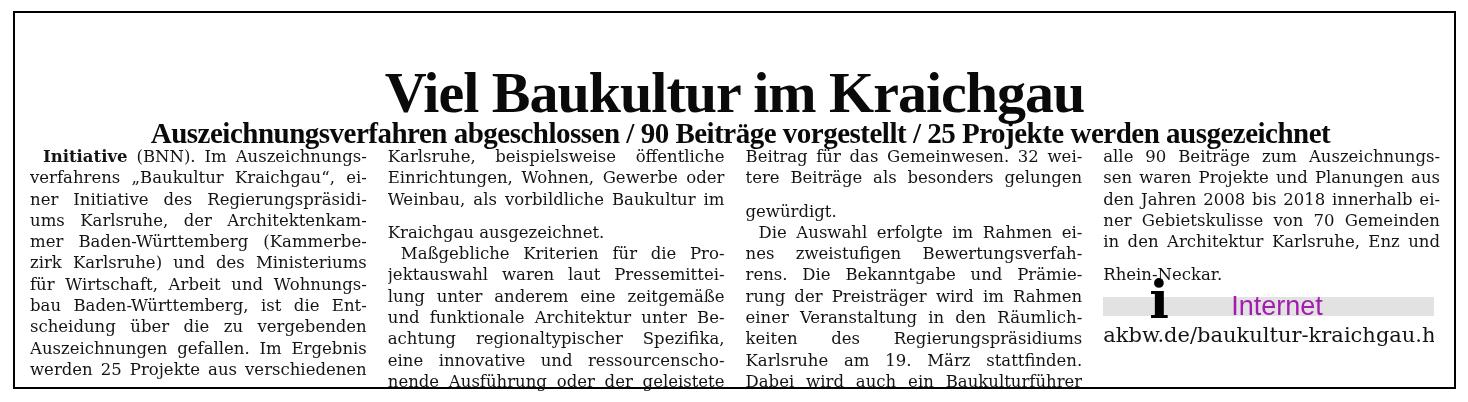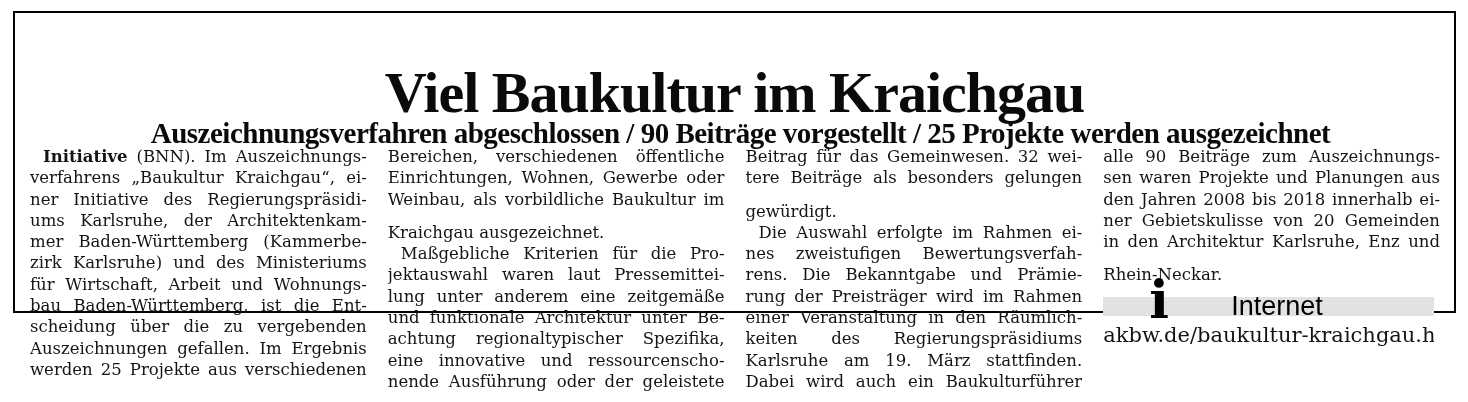--- a/index.html
+++ b/index.html
@@ -10,21 +10,21 @@
     background: #ffffff;
     overflow: hidden;
     font-family: "DejaVu Serif", serif;
     color: #111111;
   }
   .frame {
     position: absolute;
     left: 13px;
     top: 11px;
     width: 1443px;
-    height: 302px;
+    height: 378px;
     border: 2.5px solid #000000;
     box-sizing: border-box;
     background: #ffffff;
   }
   .title {
     position: absolute;
     left: 0;
     right: 0;
     top: 11px;
     text-align: center;
@@ -92,21 +92,21 @@
     line-height: 52px;
     color: #000000;
   }
   .info-label {
     position: absolute;
     left: 128px;
     bottom: -4px;
     font-family: "Liberation Sans", sans-serif;
     font-size: 27px;
     line-height: 27px;
-    color: #000000;
+    color: #a21caf;
   }
   .info-url {
     margin-top: 8px;
     margin-right: 6px;
     text-align: right;
     font-size: 21px;
     line-height: 22px;
     color: #141414;
     white-space: nowrap;
     overflow: hidden;
@@ -130,21 +130,21 @@
           <div class="line">ums Karlsruhe, der Architektenkam-</div>
           <div class="line">mer Baden-Württemberg (Kammerbe-</div>
           <div class="line">zirk Karlsruhe) und des Ministeriums</div>
           <div class="line">für Wirtschaft, Arbeit und Wohnungs-</div>
           <div class="line">bau Baden-Württemberg, ist die Ent-</div>
           <div class="line">scheidung über die zu vergebenden</div>
           <div class="line">Auszeichnungen gefallen. Im Ergebnis</div>
           <div class="line">werden 25 Projekte aus verschiedenen</div>
         </div>
       <div class="col">
-          <div class="line">Bereichen, verschiedenen öffentliche</div>
+          <div class="line">Karlsruhe, beispielsweise öffentliche</div>
           <div class="line">Einrichtungen, Wohnen, Gewerbe oder</div>
           <div class="line">Weinbau, als vorbildliche Baukultur im</div>
           <div class="line end">Kraichgau ausgezeichnet.</div>
           <div class="line indent">Maßgebliche Kriterien für die Pro-</div>
           <div class="line">jektauswahl waren laut Pressemittei-</div>
           <div class="line">lung unter anderem eine zeitgemäße</div>
           <div class="line">und funktionale Architektur unter Be-</div>
           <div class="line">achtung regionaltypischer Spezifika,</div>
           <div class="line">eine innovative und ressourcenscho-</div>
           <div class="line">nende Ausführung oder der geleistete</div>
@@ -160,21 +160,21 @@
           <div class="line">einer Veranstaltung in den Räumlich-</div>
           <div class="line">keiten des Regierungspräsidiums</div>
           <div class="line">Karlsruhe am 19. März stattfinden.</div>
           <div class="line">Dabei wird auch ein Baukulturführer</div>
         </div>
       <div class="col">
 
           <div class="line">alle 90 Beiträge zum Auszeichnungs-</div>
           <div class="line">sen waren Projekte und Planungen aus</div>
           <div class="line">den Jahren 2008 bis 2018 innerhalb ei-</div>
-          <div class="line">ner Gebietskulisse von 20 Gemeinden</div>
+          <div class="line">ner Gebietskulisse von 70 Gemeinden</div>
           <div class="line">in den Architektur Karlsruhe, Enz und</div>
           <div class="line end">Rhein-Neckar.</div>
   <div class="infobox">
     <div class="info-bar">
       <span class="info-i">i</span>
       <span class="info-label">Internet</span>
     </div>
     <div class="info-url">akbw.de/baukultur-kraichgau.html</div>
   </div>
 </div>

